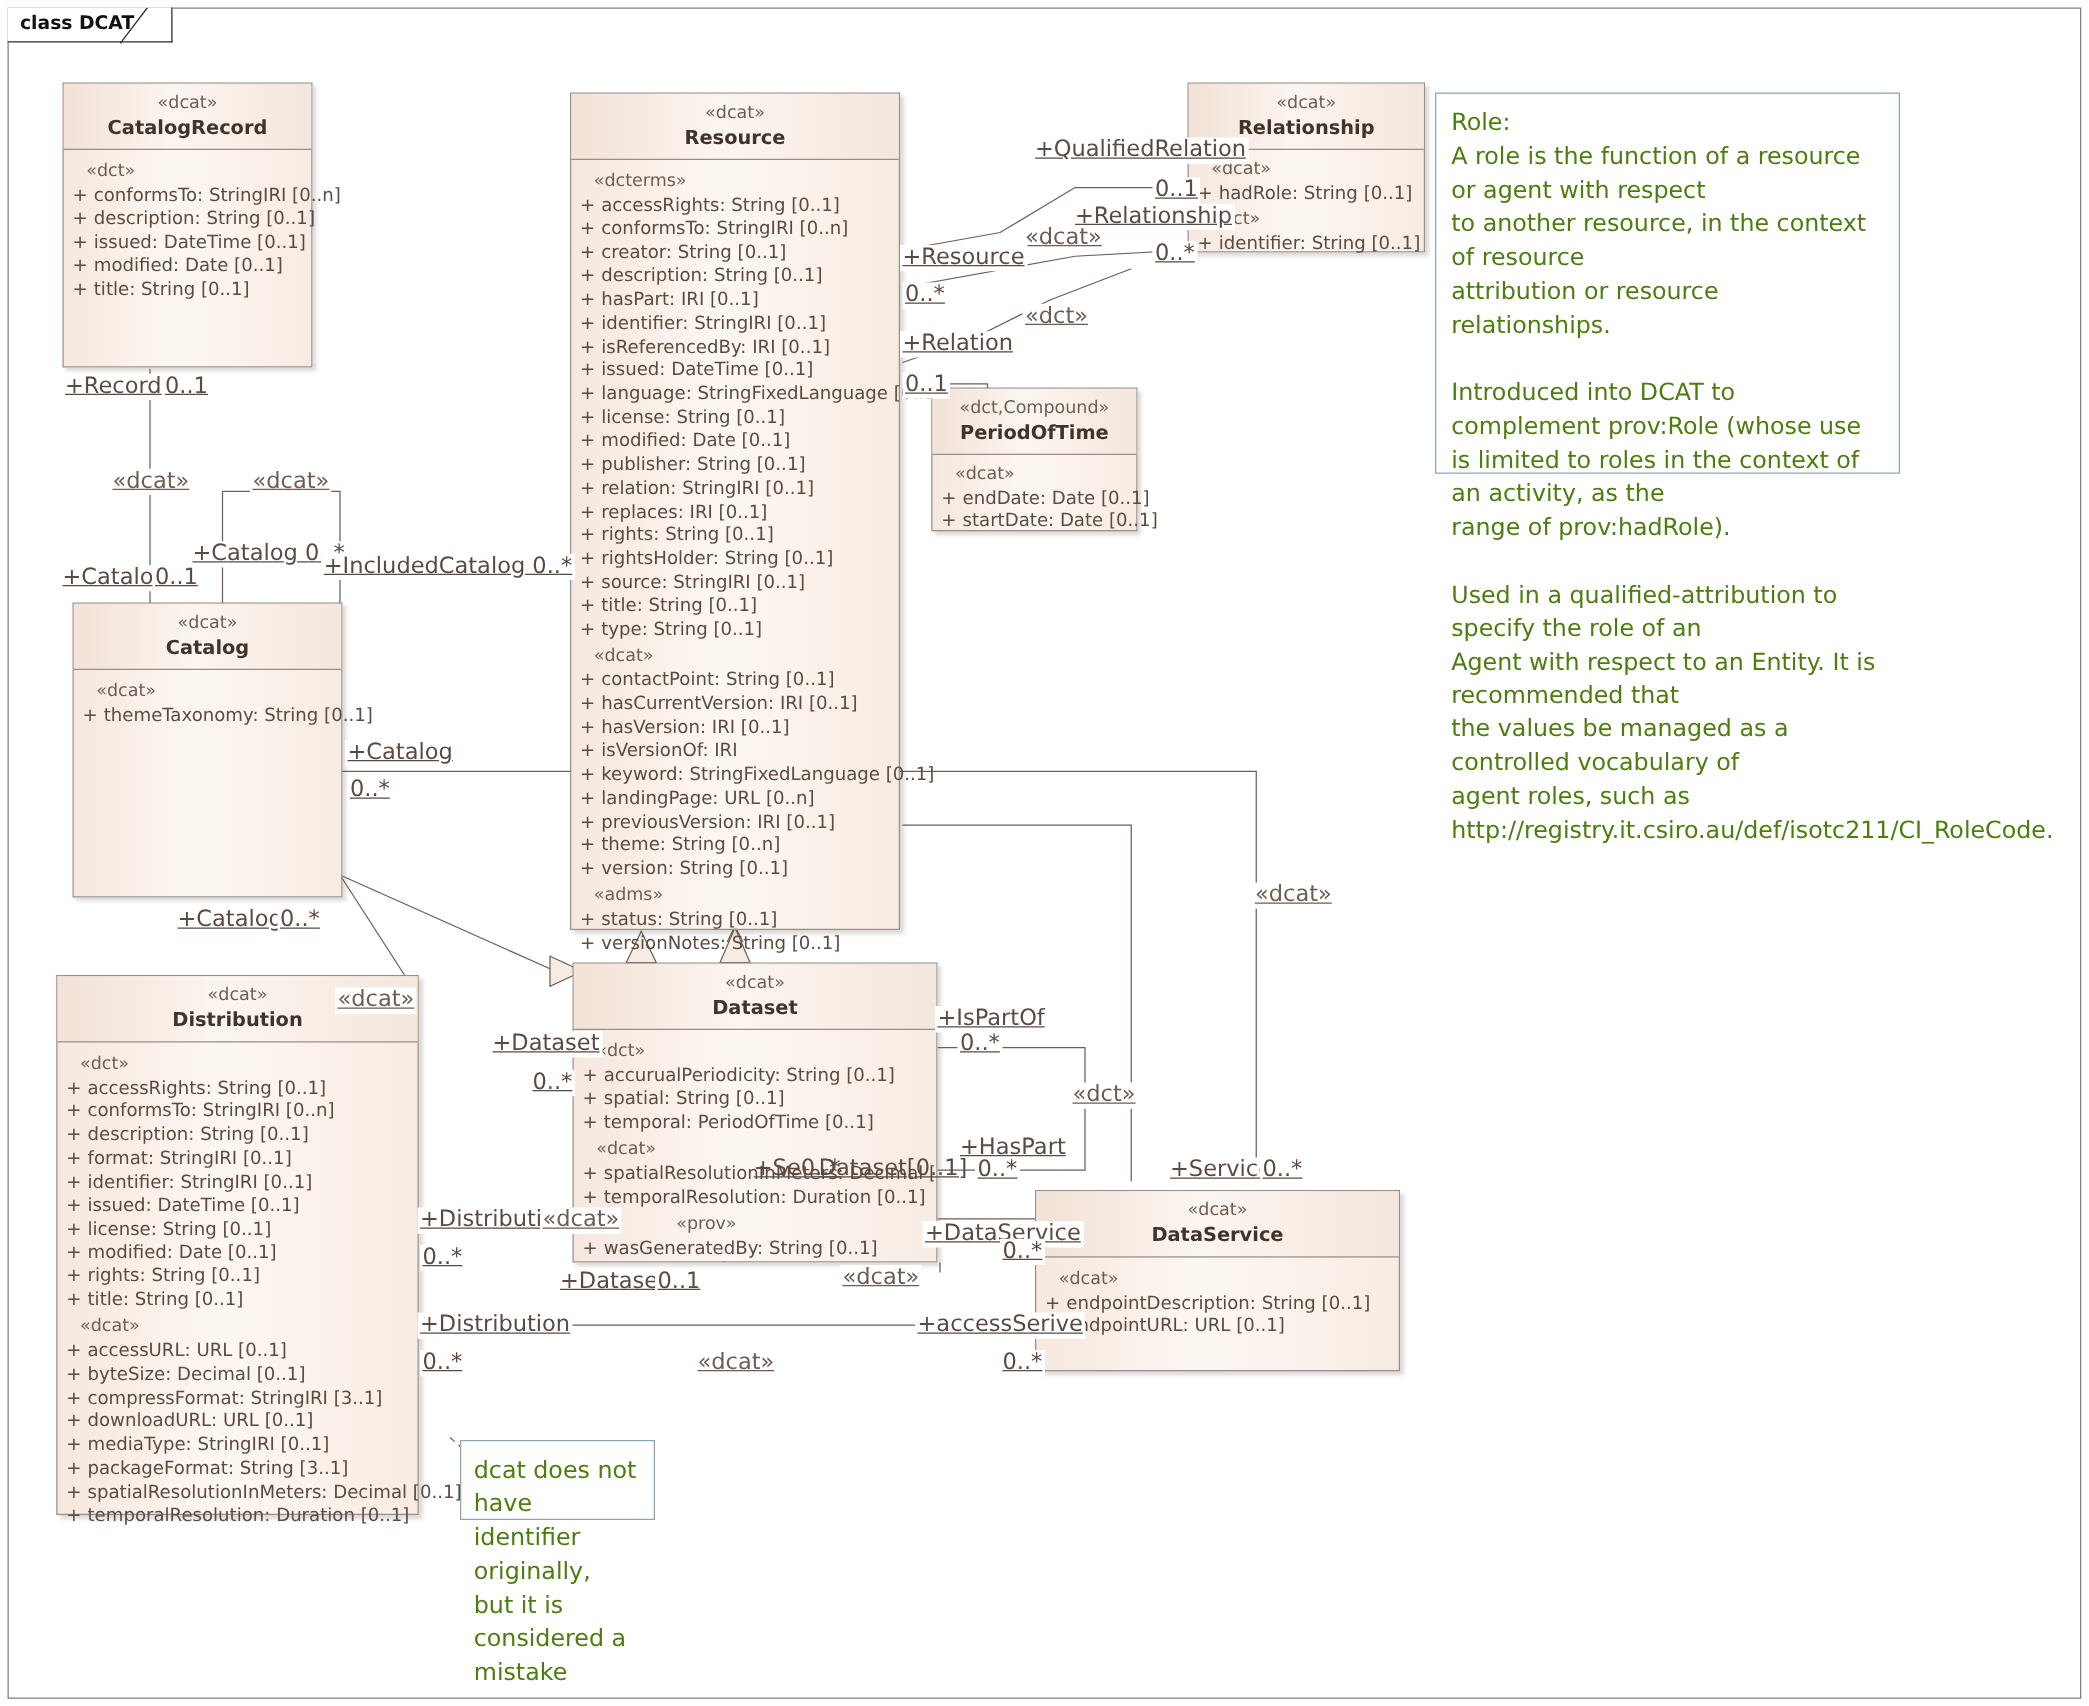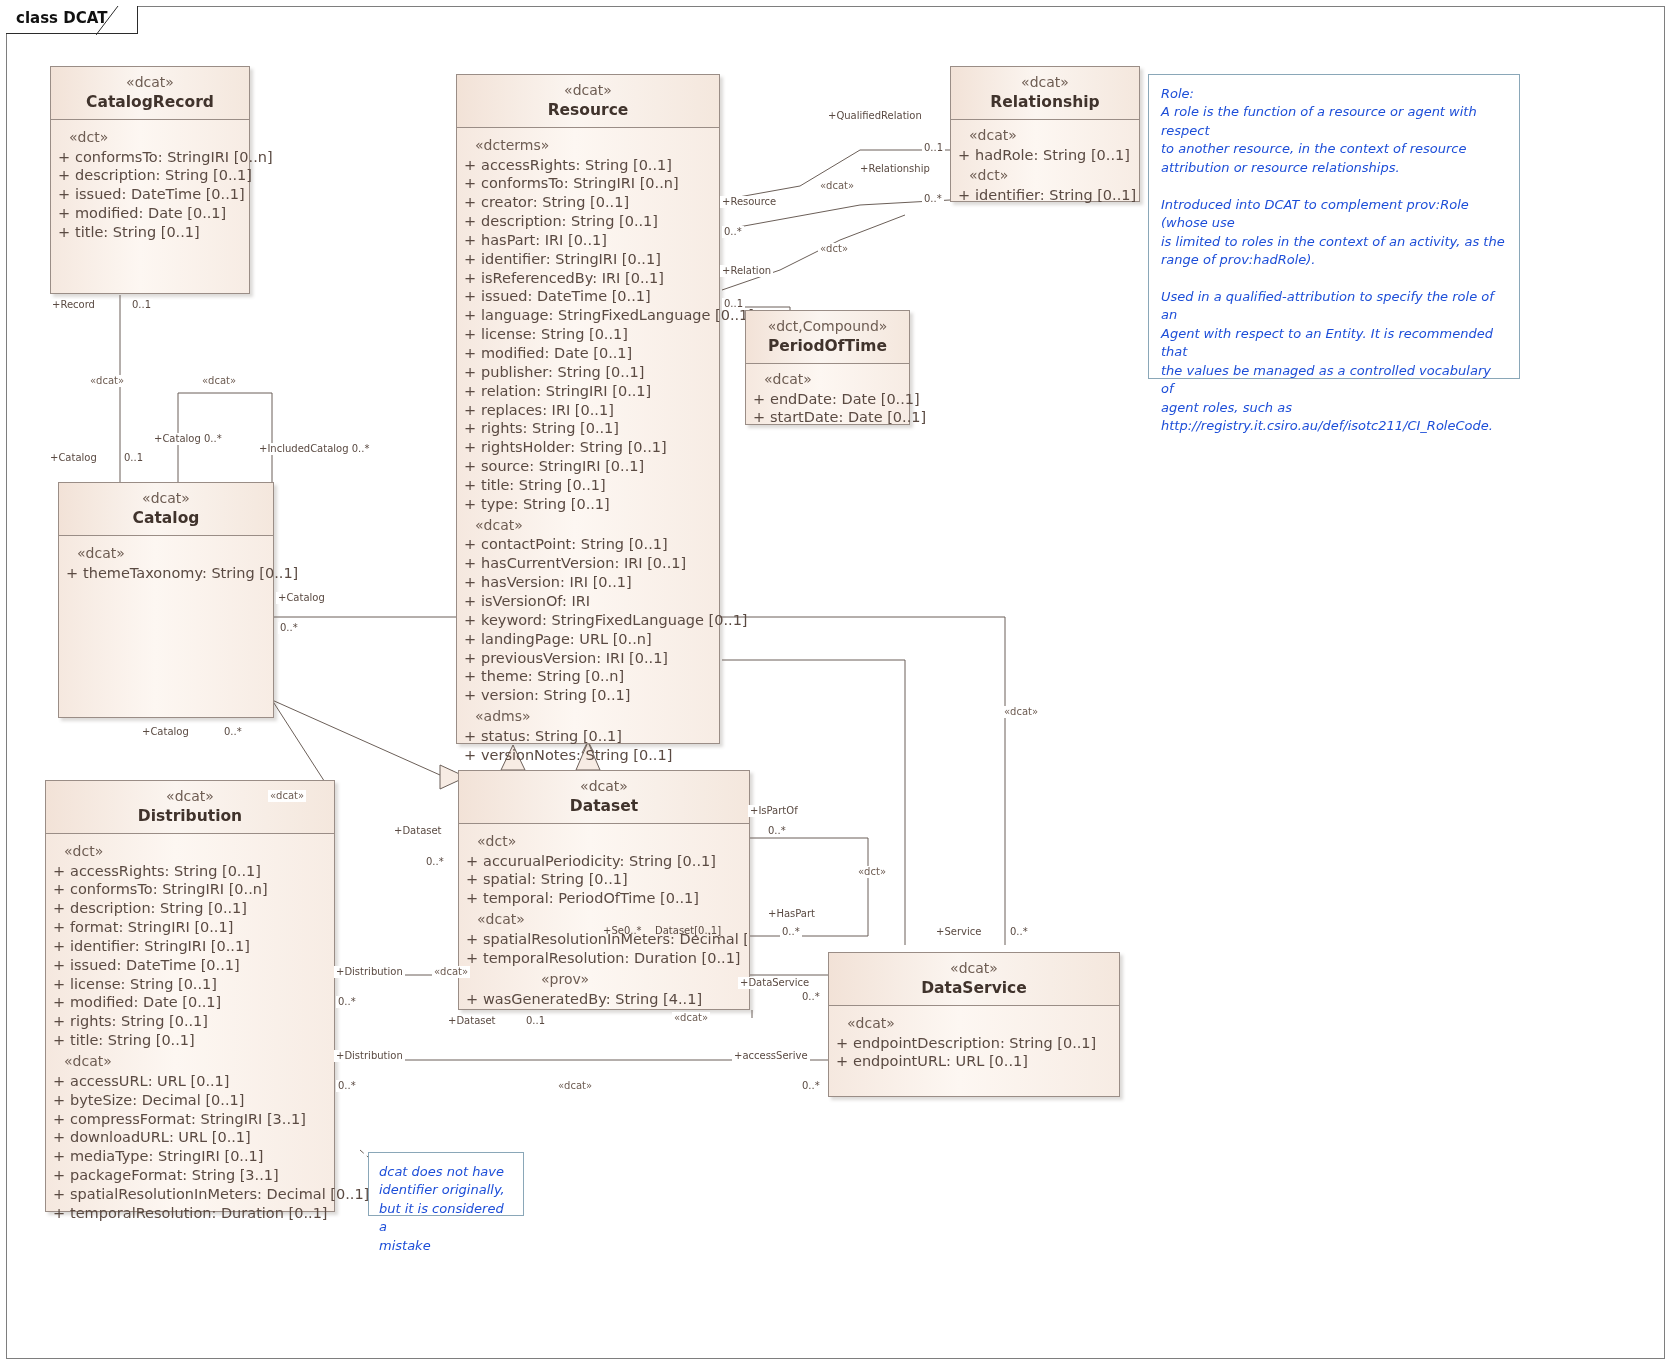--- a/index.html
+++ b/index.html
@@ -100,50 +100,50 @@
     color: #5a4a42;
   }
   .attr .txt { flex: 1 1 auto; }
 
   
   .note {
     position: absolute;
     box-sizing: border-box;
     border: 1px solid #8aa7b8;
     background: #ffffff;
-    font-size: 13px;
-    color: #1d4ed8;
+    font-size: 19px;
+    color: #4d7c0f;
     line-height: 1.42;
     padding: 10px 12px;
     white-space: pre-wrap;
-    font-style: italic;
   }
   .note-fold {
     position: absolute;
     right: -1px; top: -1px;
     width: 17px; height: 17px;
     overflow: hidden;
   }
 
   
   #wires {
     position: absolute;
     left: 0; top: 0;
     width: 1671px; height: 1365px;
     pointer-events: none;
   }
   
   .lbl {
     position: absolute;
-    font-size: 10px;
+    font-size: 18px;
     color: #5a4a42;
     white-space: nowrap;
     background: #ffffff;
     padding: 0 2px;
     line-height: 1.15;
+    text-decoration: underline;
   }
   .lbl.ster { color: #6d5c52; }
   .lbl.nobg { background: transparent; }
 </style>
 </head>
 <body>
 
 <div id="canvas">
 
   <div class="frame"></div>
@@ -533,21 +533,21 @@
           <span class="vis">+</span>
           <span class="txt">spatialResolutionInMeters: Decimal [0..1]</span>
         </div>
       <div class="attr">
           <span class="vis">+</span>
           <span class="txt">temporalResolution: Duration [0..1]</span>
         </div>
       <div class="grp" style="padding-left:80px;">«prov»</div>
       <div class="attr">
           <span class="vis">+</span>
-          <span class="txt">wasGeneratedBy: String [4..1]</span>
+          <span class="txt">wasGeneratedBy: String [0..1]</span>
         </div>
     </div>
   </div>
 
   <div class="uml" style="left:828px; top:952px; width:292px; height:145px;">
     <div class="uml-head">
       <span class="stereo">«dcat»</span>
       <span class="cname">DataService</span>
     </div>
     <div class="uml-body">

